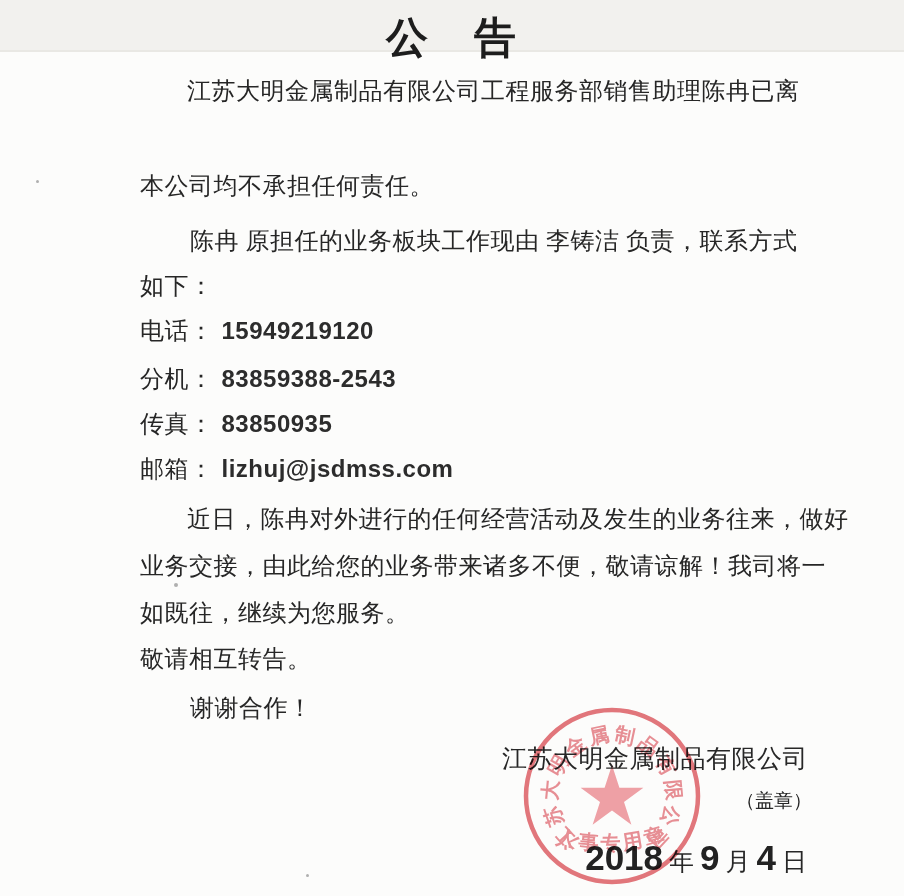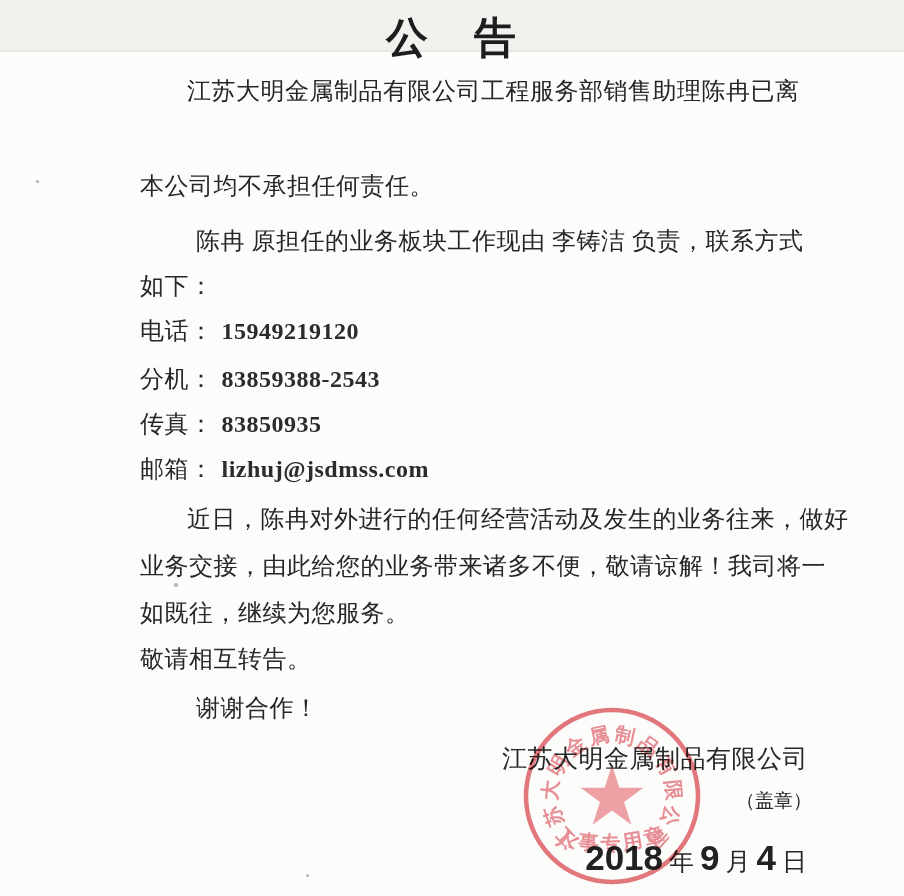--- a/index.html
+++ b/index.html
@@ -12,24 +12,24 @@
   .seam{position:absolute;top:50px;left:0;width:904px;height:2px;background:#e9e8e4;}
   .title{
     position:absolute;top:10px;left:0;width:904px;margin:0;text-align:center;
     font-size:42px;font-weight:bold;color:#1d1d1d;letter-spacing:2px;
   }
   .line{
     position:absolute;left:140px;font-size:24px;letter-spacing:.5px;
     white-space:nowrap;color:#262626;
   }
   .indent-sm{left:187px;}
-  .indent-md{left:196px;}
+  .indent-md{left:190px;}
   .contact .label{font-size:24px;}
   .contact .value{
-    font-family:Liberation Serif, serif;
+    font-family:Liberation Sans, sans-serif;
     font-weight:600;font-size:24px;margin-left:8px;letter-spacing:.5px;color:#2c2c2c;
   }
   .sig-company{position:absolute;top:742px;right:96px;font-size:25px;letter-spacing:.5px;white-space:nowrap;z-index:3;}
   .sig-note{position:absolute;top:788px;right:92px;font-size:19px;white-space:nowrap;z-index:3;}
   .sig-date{position:absolute;top:838px;right:97px;font-size:25px;white-space:nowrap;z-index:3;}
   .sig-date span{margin-left:6px;}
   .sig-date .num{
     font-family:"Liberation Sans","DejaVu Sans",sans-serif;
     font-weight:700;font-size:35px;color:#222;
   }

